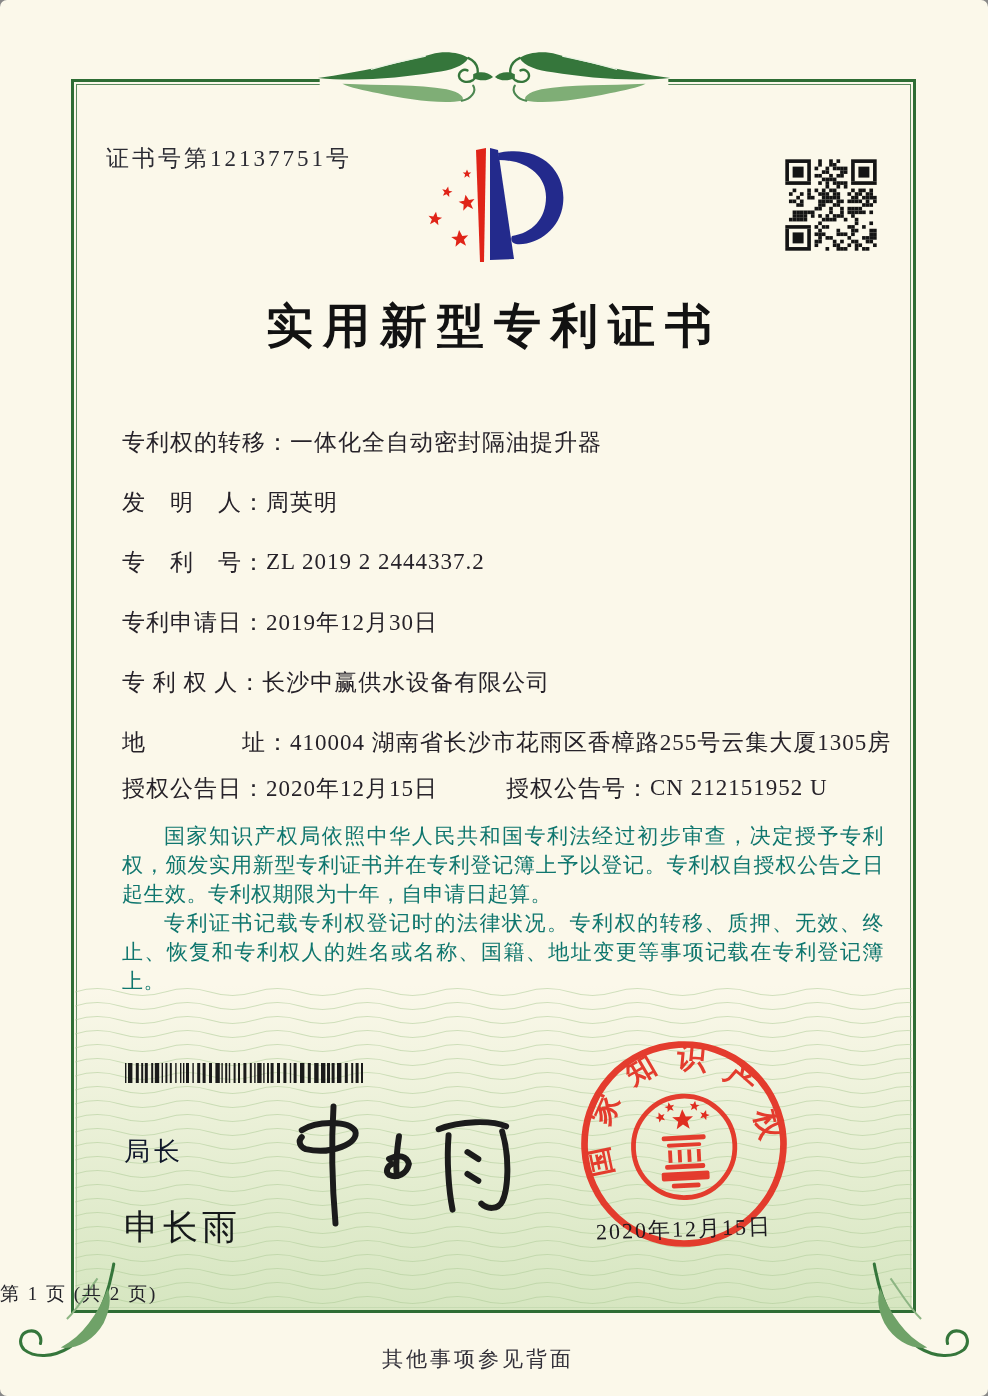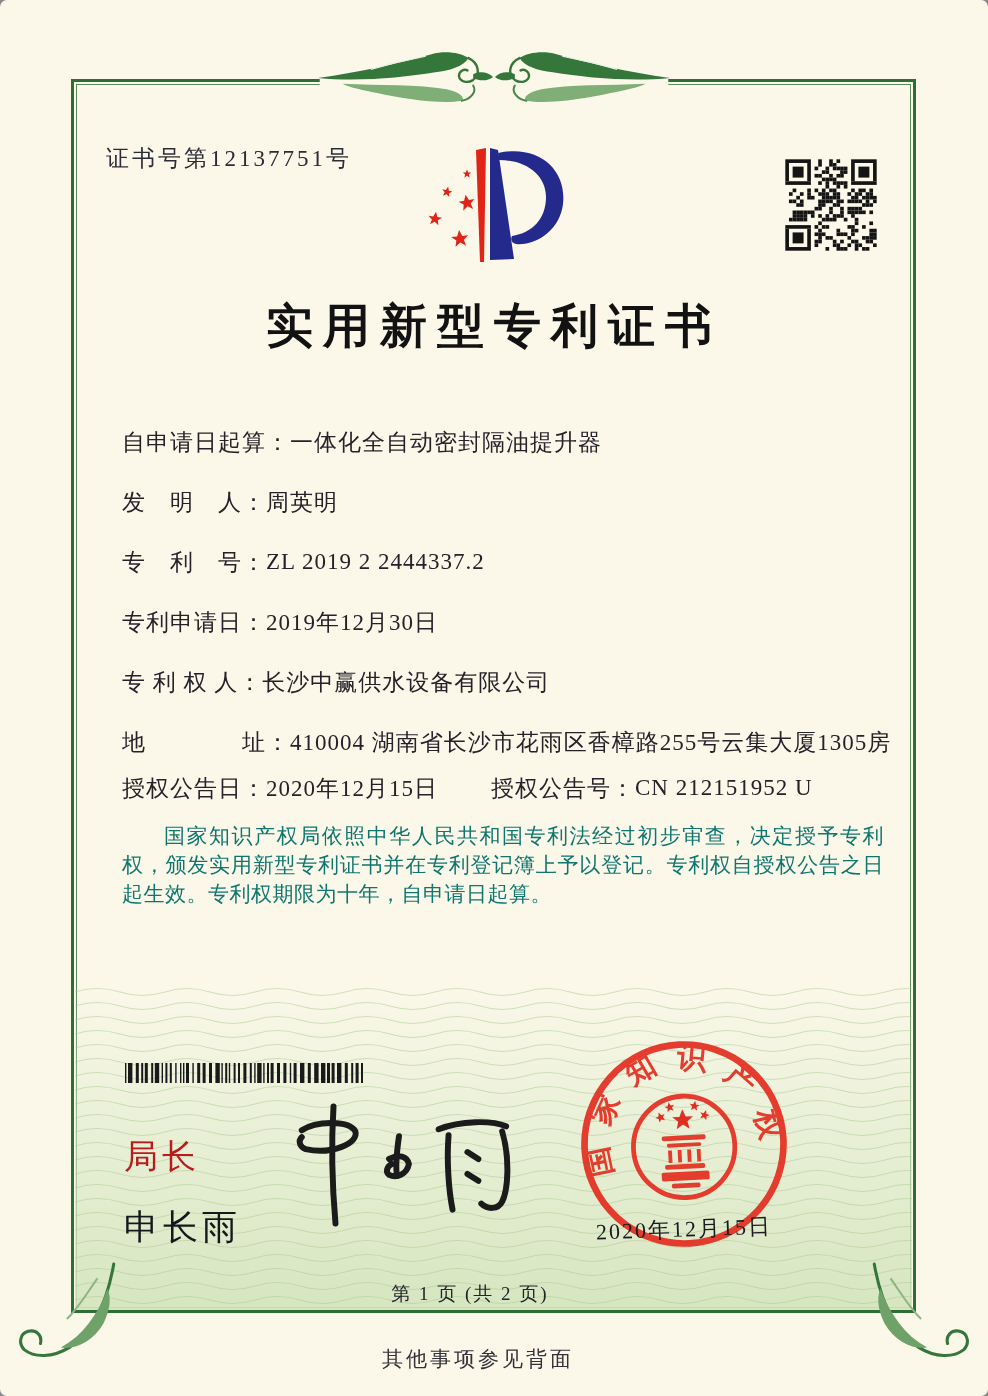--- a/index.html
+++ b/index.html
@@ -22,39 +22,39 @@
   .qr{position:absolute;left:778px;top:152px;width:106px;height:106px;}
 
   .title{position:absolute;left:0;top:295px;width:100%;text-align:center;
          font-size:47px;font-weight:700;letter-spacing:10px;color:#121212;}
 
   .fields{position:absolute;left:122px;top:412px;width:770px;}
   .field-line{display:flex;align-items:center;height:60px;font-size:23px;color:#262229;white-space:pre;}
   .field-line .lab{letter-spacing:1px;}
   .field-line .val{letter-spacing:1px;}
   .grant-row{margin-top:-14px;}
-  .grant-no{margin-left:53px;}
+  .grant-no{margin-left:68px;}
 
   .paras{position:absolute;left:122px;top:822px;width:762px;font-size:21px;line-height:29px;
          color:#0f766e;letter-spacing:.5px;text-align:justify;}
   .paras p{margin:0;text-indent:2em;}
 
   .barcode{position:absolute;left:125px;top:1063px;width:240px;height:20px;}
 
-  .chief-title{position:absolute;left:124px;top:1134px;font-size:34px;letter-spacing:4px;color:#b91c1c;
+  .chief-title{position:absolute;left:124px;top:1134px;font-size:26px;letter-spacing:4px;color:#0f172a;
                font-family:"Liberation Sans","DejaVu Sans",sans-serif;}
   .chief-name{position:absolute;left:124px;top:1204px;font-size:35px;letter-spacing:4px;color:#15181a;
               font-family:"Liberation Sans","DejaVu Sans",sans-serif;}
   .signature{position:absolute;left:272px;top:1098px;width:248px;height:130px;}
 
   .seal{position:absolute;left:574px;top:1034px;width:220px;height:220px;opacity:.95;transform:rotate(-3deg);}
   .seal-date{position:absolute;left:596px;top:1214px;width:200px;font-size:22px;letter-spacing:2px;
              color:#1c1a20;transform:rotate(-2deg);}
 
-  .page-no{position:absolute;left:0;top:1281px;width:940px;text-align:center;font-size:19px;
+  .page-no{position:absolute;left:0;top:1281px;width:940px;font-size:19px;
            letter-spacing:2px;color:#24242a;}
   .back-note{position:absolute;left:382px;top:1337px;font-size:21px;letter-spacing:3px;color:#33313a;margin-top:8px;}
 
   .flourish-top{position:absolute;left:314px;top:42px;width:360px;height:72px;}
   .corner-fl{position:absolute;width:112px;height:112px;}
   .corner-fl.bl{left:16px;top:1258px;}
   .corner-fl.br{left:860px;top:1258px;transform:scaleX(-1);}
 </style>
 </head>
 <body>
@@ -324,34 +324,35 @@
         <rect x="2" y="20" width="7" height="1" fill="#141414"></rect>
         <rect x="2" y="26" width="7" height="1" fill="#141414"></rect>
         <rect x="2" y="21" width="1" height="5" fill="#141414"></rect>
         <rect x="8" y="21" width="1" height="5" fill="#141414"></rect>
         <rect x="4" y="22" width="3" height="3" fill="#141414"></rect>
       </svg>
 
     <div class="title">实用新型专利证书</div>
 
     <div class="fields">
-      <div class="field-line"><span class="lab">自申请日起算：</span><span class="val">一体化全自动密封隔油提升器</span></div>
+      <div class="field-line"><span class="lab">专利权的转移：</span><span class="val">一体化全自动密封隔油提升器</span></div>
       <div class="field-line"><span class="lab">发　明　人：</span><span class="val">周英明</span></div>
       <div class="field-line"><span class="lab">专　利　号：</span><span class="val">ZL 2019 2 2444337.2</span></div>
       <div class="field-line"><span class="lab">专利申请日：</span><span class="val">2019年12月30日</span></div>
       <div class="field-line"><span class="lab">专 利 权 人：</span><span class="val">长沙中赢供水设备有限公司</span></div>
       <div class="field-line"><span class="lab">地　　　　址：</span><span class="val">410004 湖南省长沙市花雨区香樟路255号云集大厦1305房</span></div>
       <div class="field-line grant-row">
         <span class="lab">授权公告日：</span><span class="val">2020年12月15日</span>
         <span class="lab grant-no">授权公告号：</span><span class="val">CN 212151952 U</span>
       </div>
     </div>
 
     <div class="paras">
       <p>国家知识产权局依照中华人民共和国专利法经过初步审查，决定授予专利权，颁发实用新型专利证书并在专利登记簿上予以登记。专利权自授权公告之日起生效。专利权期限为十年，自申请日起算。</p>
+      <p>专利证书记载专利权登记时的法律状况。专利权的转移、质押、无效、终止、恢复和专利权人的姓名或名称、国籍、地址变更等事项记载在专利登记簿上。</p>
     </div>
 
     <svg class="barcode" id="bcsvg" viewBox="0 0 240 20" preserveAspectRatio="none">
         <rect x="0" y="0" width="1.4" height="20" fill="#1a1a1a"></rect>
         <rect x="3" y="0" width="4.4" height="20" fill="#1a1a1a"></rect>
         <rect x="10.8" y="0" width="3" height="20" fill="#1a1a1a"></rect>
         <rect x="16.200000000000003" y="0" width="2" height="20" fill="#1a1a1a"></rect>
         <rect x="19.800000000000004" y="0" width="3" height="20" fill="#1a1a1a"></rect>
         <rect x="26.200000000000003" y="0" width="2" height="20" fill="#1a1a1a"></rect>
         <rect x="29.800000000000004" y="0" width="4.4" height="20" fill="#1a1a1a"></rect>

